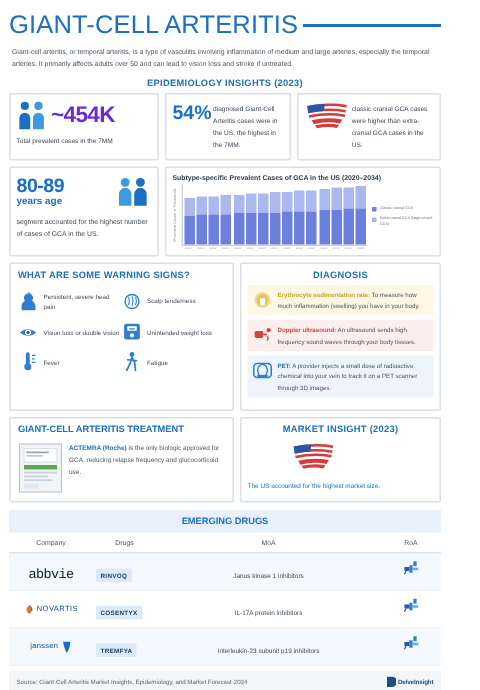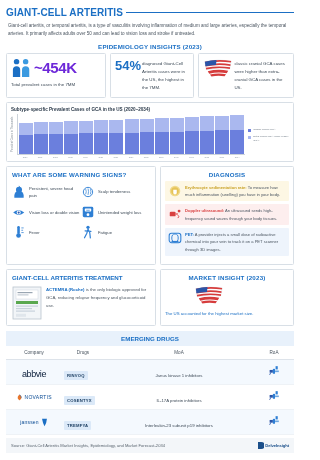--- a/index.html
+++ b/index.html
@@ -5,21 +5,21 @@
   * { box-sizing: border-box; margin:0; padding:0; }
   body {
     width:300px; height:460px; background:#ffffff;
     font-family:"Liberation Sans", sans-serif; color:#2b3a4a;
     overflow:hidden; position:relative;
   }
   .wrap { width:300px; height:460px; position:relative; padding:0 6px; }
 
   
   .hdr { display:flex; align-items:center; padding:7px 0 2px 0; }
-  .hdr-title { color:#1b6fc4; font-size:10px; font-weight:bold; letter-spacing:.1px; white-space:nowrap; }
+  .hdr-title { color:#1b6fc4; font-size:17px; font-weight:normal; letter-spacing:.1px; white-space:nowrap; }
   .hdr-rule { flex:1; height:1.6px; background:#1b6fc4; margin-left:3px; }
   .intro { font-size:4.6px; line-height:1.85; color:#4a5560; padding:2px 2px 0 2px; }
 
   
   .sect-title { color:#1b6fc4; font-size:6.2px; font-weight:bold; text-align:center; padding:4px 0 3px 0; letter-spacing:.2px; }
   .sect-title.left { text-align:left; padding-left:3px; }
 
   
   .epi-row { display:flex; gap:4px; }
   .card { border:.6px solid #d8dfe6; border-radius:1.5px; background:#fff; padding:4px; }
@@ -96,21 +96,21 @@
   .tbl { width:100%; border-collapse:collapse; }
   .tbl th { font-size:4.6px; font-weight:normal; color:#4a5560; padding:4px 2px; border-bottom:.5px solid #dde3ea; }
   .tbl td { padding:3px 2px; border-bottom:.5px solid #eef2f6; vertical-align:middle; }
   .c-company { width:56px; text-align:center; }
   .c-drug { width:42px; }
   .c-moa { text-align:center; }
   .c-roa { width:40px; text-align:center; }
   .tbl tr.row-alt td { background:#f4f9fe; }
   .drug-chip { display:inline-block; background:#dbe9f8; color:#173a5e; font-size:4.2px; font-weight:bold; padding:2px 3px; border-radius:1px; letter-spacing:.2px; }
   .moa-tx { font-size:4.3px; color:#3d4a57; }
-  .logo-abbvie { font-size:9px; color:#0b1e3a; letter-spacing:-.4px; font-family:Liberation Sans, sans-serif; }
+  .logo-abbvie { font-size:9px; color:#0b1e3a; letter-spacing:-.4px; font-family:Liberation Mono, monospace; }
   .logo-nov { display:flex; align-items:center; justify-content:center; gap:1.5px; }
   .logo-nov-tx { font-size:5px; color:#0a4b94; letter-spacing:.3px; }
   .logo-jan { display:flex; align-items:center; justify-content:center; gap:2px; }
   .logo-jan-tx { font-size:5px; color:#0a4b94; letter-spacing:.2px; }
 
   .foot { display:flex; align-items:center; justify-content:space-between; background:#f3f6f9; padding:4px 5px; margin-top:3px; }
   .foot-tx { font-size:4.1px; color:#5b6670; }
   .foot-br { display:flex; align-items:center; gap:1.5px; }
   .foot-br-tx { font-size:4.2px; color:#1b4f8a; font-weight:bold; letter-spacing:-.1px; }
 </style>
@@ -158,20 +158,35 @@
           <path d="M2 5 Q10 3.2 18 2.9 L17.2 9.6 Q9 10 2.8 11.3Z" fill="#2b55a8"></path>
           <path d="M6 18 Q20 14.6 34 17.4 L32 21 Q20 18.6 8 21.6Z" fill="#d63c3c"></path>
           <path d="M9 22.6 Q20 20 31 22.2 L29 25 Q20 23.2 11 25.4Z" fill="#d63c3c"></path>
         </svg>
         <span class="pct-txt">classic cranial GCA cases were higher than extra-cranial GCA cases in the US.</span>
       </div>
     </div>
   </div>
 
   <div class="age-row">
+    <div class="card age-card">
+      <div class="age-top">
+        <div>
+          <div class="age-num">80-89</div>
+          <div class="age-unit">years age</div>
+        </div>
+        <svg style="width:24px;height:22px" viewBox="0 0 26 22">
+          <circle cx="7" cy="4" r="3.2" fill="#3b9ae0"></circle>
+            <path d="M2.5 21v-8.5a4.5 4.5 0 019 0V21z" fill="#3b9ae0"></path>
+          <circle cx="18" cy="4" r="3.2" fill="#1b6fc4"></circle>
+            <path d="M13.5 21v-8.5a4.5 4.5 0 019 0V21z" fill="#1b6fc4"></path>
+        </svg>
+      </div>
+      <div class="age-desc">segment accounted for the highest number of cases of GCA in the US.</div>
+    </div>
 
     <div class="card chart-card">
       <div class="chart-title">Subtype-specific Prevalent Cases of GCA in the US (2020–2034)</div>
       <div class="chart-body">
         <div class="y-lab">Prevalent Cases in Thousands</div>
         <div style="flex:1;display:flex;flex-direction:column;">
           <div class="plot" id="plot">
               <div class="bar-col">
                 <div class="bseg-top" style="height: 30%;"></div>
                 <div class="bseg-bot" style="height: 47.2727%;"></div>

